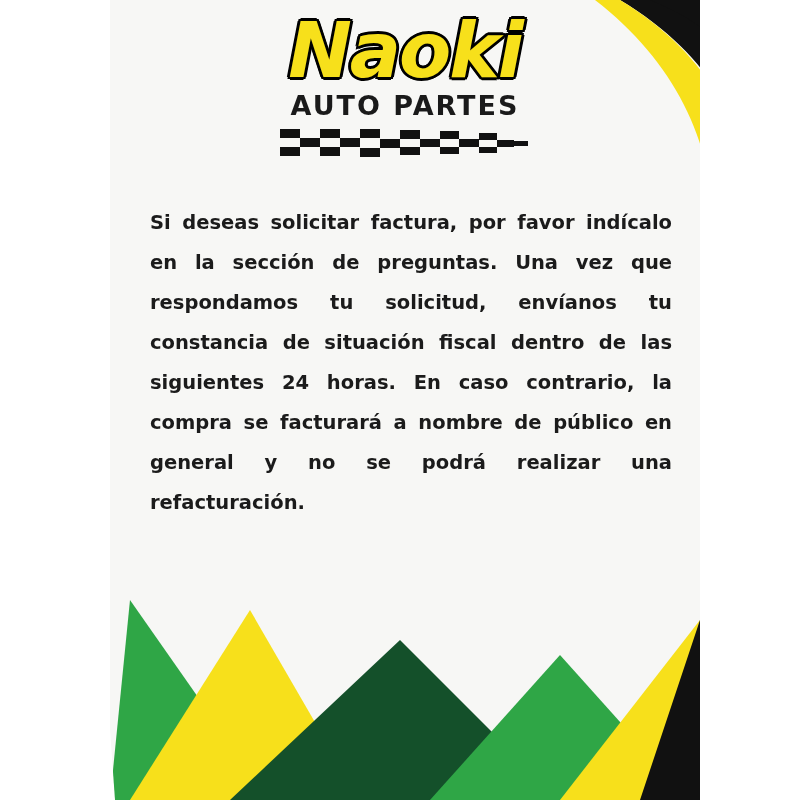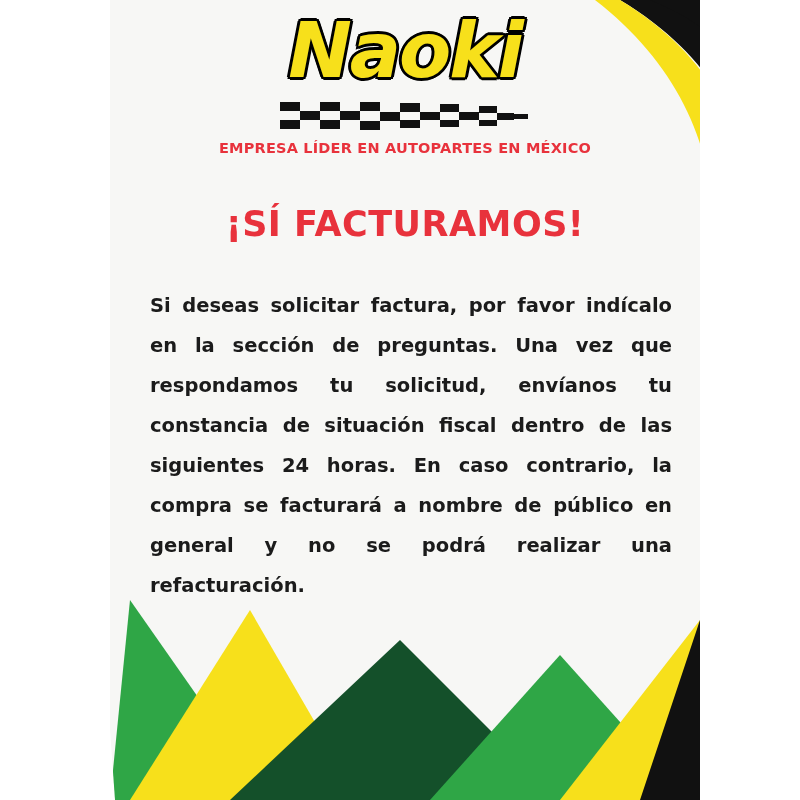--- a/index.html
+++ b/index.html
@@ -153,20 +153,21 @@
     <polygon points="0,200 115,200 110,130" fill="#ffffff"></polygon>
   </svg>
 
   <div class="deco left-white"></div>
   <div class="deco right-white"></div>
 
   <div class="content">
 
     <div class="brand-block">
       <p class="brand-name">Naoki</p>
+      <p class="brand-sub">AUTO PARTES</p>
 
       <svg class="checker" viewBox="0 0 250 34" preserveAspectRatio="none">
         <g>
           <rect x="0" y="2" width="20" height="9" fill="#111"></rect>
           <rect x="40" y="2" width="20" height="9" fill="#111"></rect>
           <rect x="80" y="2" width="20" height="9" fill="#111"></rect>
           <rect x="120" y="3" width="20" height="9" fill="#111"></rect>
           <rect x="160" y="4" width="19" height="8" fill="#111"></rect>
           <rect x="199" y="6" width="18" height="7" fill="#111"></rect>
           <rect x="20" y="11" width="20" height="9" fill="#111"></rect>
@@ -178,21 +179,19 @@
           <rect x="0" y="20" width="20" height="9" fill="#111"></rect>
           <rect x="40" y="20" width="20" height="9" fill="#111"></rect>
           <rect x="80" y="21" width="20" height="9" fill="#111"></rect>
           <rect x="120" y="20" width="20" height="8" fill="#111"></rect>
           <rect x="160" y="20" width="19" height="7" fill="#111"></rect>
           <rect x="199" y="20" width="18" height="6" fill="#111"></rect>
           <rect x="234" y="14" width="14" height="5" fill="#111"></rect>
         </g>
       </svg>
 
-      <p class="tagline">EMPRESA LÍDER  EN AUTOPARTES EN MÉXICO</p>
     </div>
 
-    <h1 class="headline">¡SÍ FACTURAMOS!</h1>
 
     <p class="body-text">Si deseas solicitar factura, por favor indícalo en la sección de preguntas. Una vez que respondamos tu solicitud, envíanos tu constancia de situación fiscal dentro de las siguientes 24 horas. En caso contrario, la compra se facturará a nombre de público en general y no se podrá realizar una refacturación.</p>
 
   </div>
 </div>
 
 </body></html>

